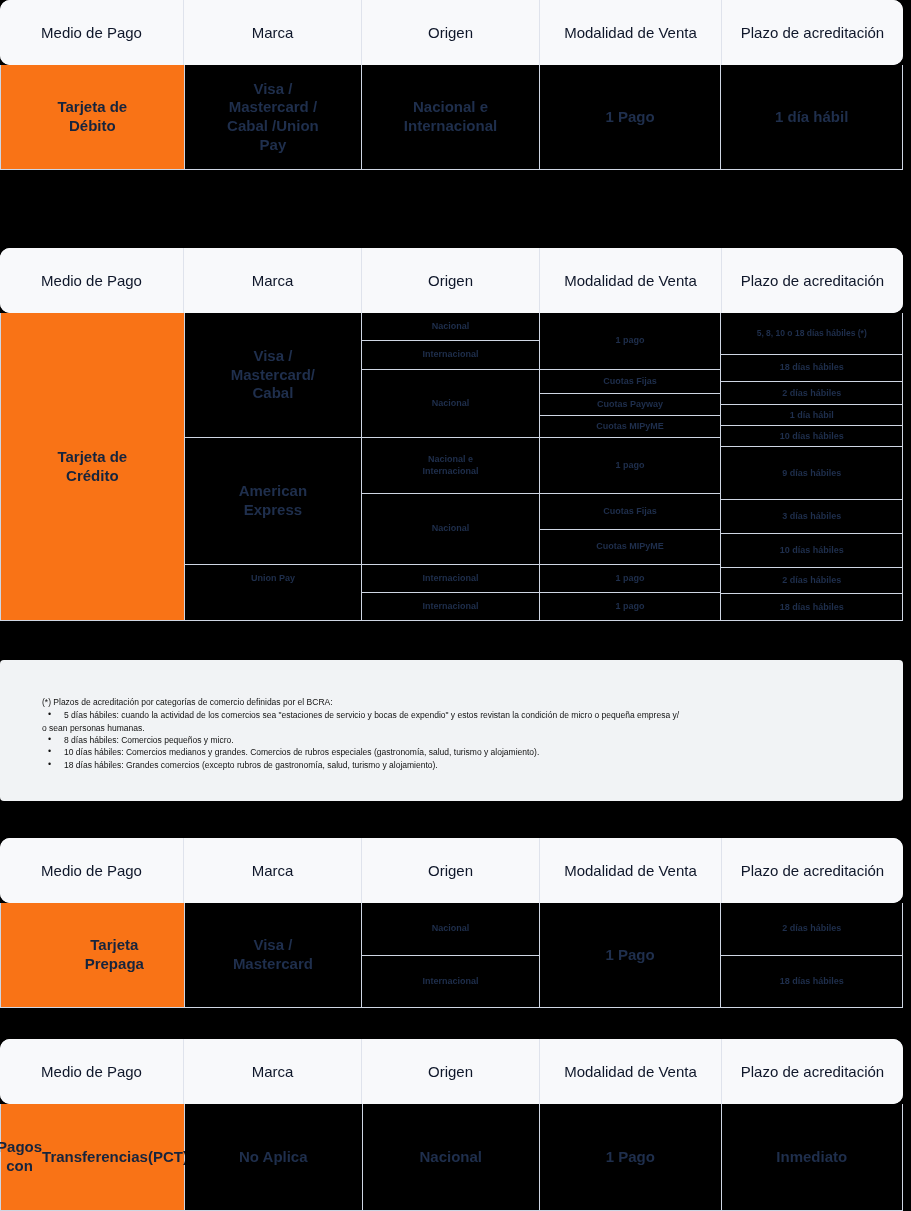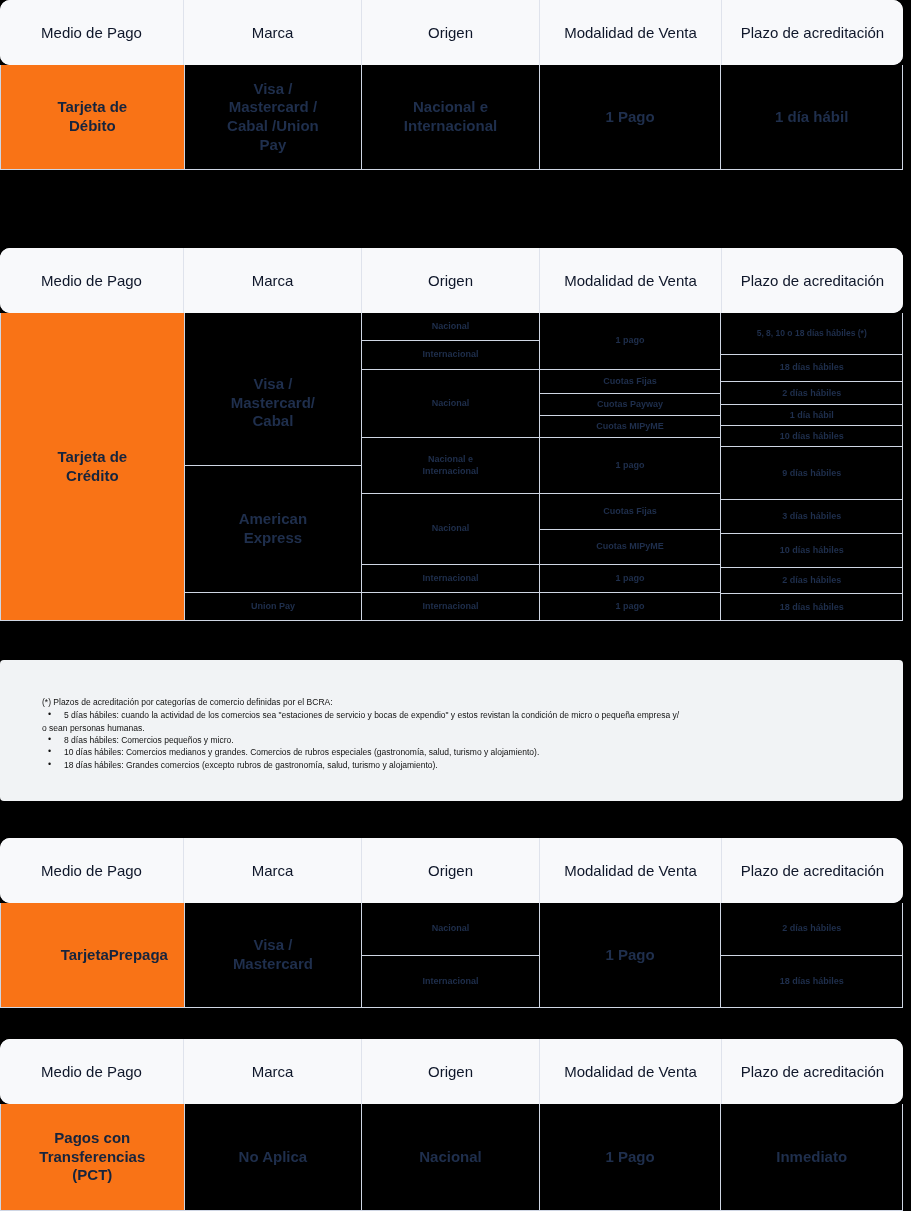--- a/index.html
+++ b/index.html
@@ -85,21 +85,21 @@
     font-weight: bold;
   }
 
   .big   { font-size: 15px; font-weight: bold; }
   .mid   { font-size: 15px; font-weight: bold; }
   .small { font-size: 9px;  font-weight: bold; }
   .tiny  { font-size: 8.5px; font-weight: bold; }
 
   
   .w1 { width: 184px; }
-  .w2 { width: 178px; justify-content: flex-end; }
+  .w2 { width: 178px; }
   .w3 { width: 178px; }
   .w4 { width: 182px; }
   .w5 { width: 181px; }
 
   
   .note {
     position: absolute;
     left: 0;
     top: 660px;
     width: 903px;
@@ -252,21 +252,21 @@
   <div class="tbl" style="top:838px;">
     <div class="hdr">
       <div class="hcell w1">Medio de Pago</div>
       <div class="hcell w2">Marca</div>
       <div class="hcell w3">Origen</div>
       <div class="hcell w4">Modalidad de Venta</div>
       <div class="hcell w5">Plazo de acreditación</div>
     </div>
     <div class="body" style="height:105px;">
       <div class="col w1">
-        <div class="cell light big" style="height:104px;flex-direction:row;padding-left:48px;">
+        <div class="cell light big" style="height:104px;flex-direction:column;padding-left:48px;">
           <span>Tarjeta</span>
           <span>Prepaga</span>
         </div>
       </div>
       <div class="col w2">
         <div class="cell mid" style="height:104px;flex-direction:column;">
           <span>Visa /</span>
           <span>Mastercard</span>
         </div>
       </div>
@@ -287,21 +287,21 @@
   <div class="tbl" style="top:1039px;">
     <div class="hdr">
       <div class="hcell w1">Medio de Pago</div>
       <div class="hcell w2">Marca</div>
       <div class="hcell w3">Origen</div>
       <div class="hcell w4">Modalidad de Venta</div>
       <div class="hcell w5">Plazo de acreditación</div>
     </div>
     <div class="body" style="height:107px;">
       <div class="col w1">
-        <div class="cell light big" style="height:106px;flex-direction:column;">
+        <div class="cell light big" style="height:106px;flex-direction:row;">
           <span>Pagos con</span>
           <span>Transferencias</span>
           <span>(PCT)</span>
         </div>
       </div>
       <div class="col w2">
         <div class="cell mid" style="height:106px;">No Aplica</div>
       </div>
       <div class="col w3">
         <div class="cell mid" style="height:106px;">Nacional</div>

